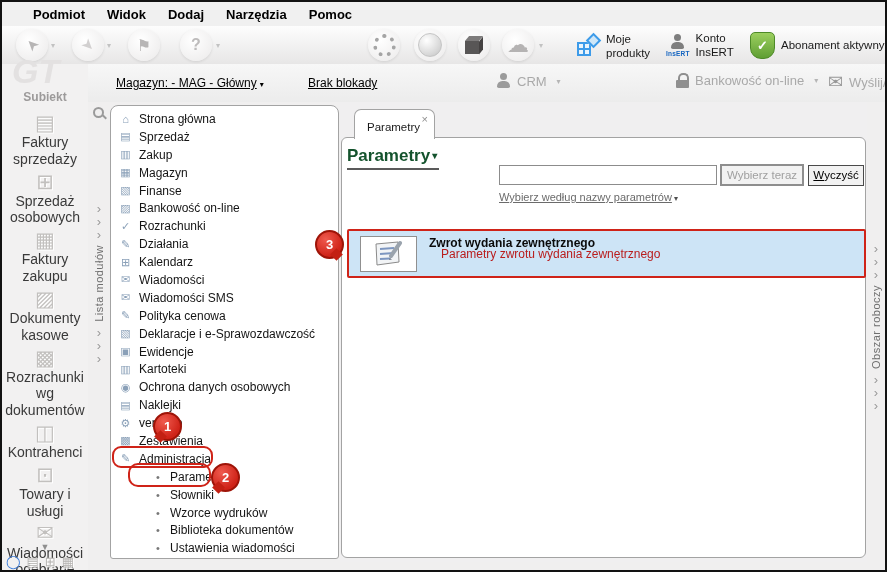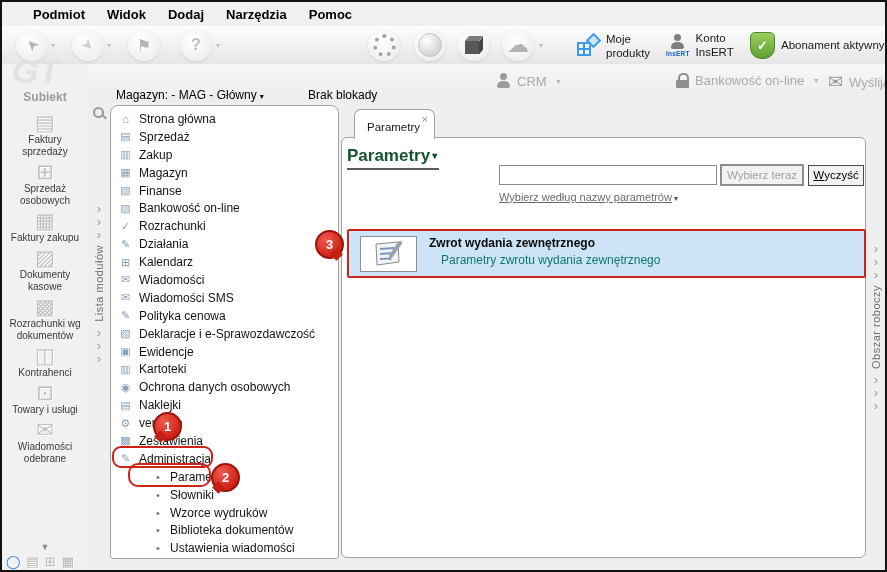--- a/index.html
+++ b/index.html
@@ -32,38 +32,38 @@
   .mpicon .dia{position:absolute;right:1px;top:1px;width:11px;height:11px;box-sizing:border-box;border:2px solid #3d9be9;background:#cfe7f8;transform:rotate(45deg);}
   .person{width:15px;height:16px;position:relative;display:inline-block;}
   .person::before{content:"";position:absolute;top:0;left:4px;width:7px;height:7px;border-radius:50%;background:#7e7e7e;}
   .person::after{content:"";position:absolute;bottom:1px;left:1px;width:13px;height:7px;border-radius:6px 6px 2px 2px;background:#7e7e7e;}
   .konto-ic{display:flex;flex-direction:column;align-items:center;gap:0;}
   .insert-cap{font-size:6.5px;font-weight:bold;color:#1565c0;letter-spacing:.2px;}
   .shield{width:25px;height:27px;box-sizing:border-box;background:linear-gradient(#9ccf5f,#5f9e33);border:1px solid #4e8a28;border-radius:5px 5px 11px 11px;display:flex;align-items:center;justify-content:center;color:#fff;font-weight:bold;font-size:13px;}
 
   
   .statusbar{position:absolute;left:86px;top:62px;right:0;height:38px;background:linear-gradient(#f7f7f7,#ececec);}
-  .slink{position:absolute;top:24px;font-size:12px;color:#000;cursor:pointer;}
+  .slink{position:absolute;top:12px;font-size:12px;color:#000;text-decoration:underline;cursor:pointer;}
   .scaret{font-size:8px;text-decoration:none;display:inline-block;margin-left:3px;}
   .sgray{position:absolute;top:9px;display:flex;align-items:center;gap:6px;color:#a9a9a9;font-size:13px;}
   .gcaret{font-size:8px;color:#b5b5b5;margin-left:4px;}
   .lock{width:13px;height:15px;position:relative;display:inline-block;}
   .lock::before{content:"";position:absolute;top:0;left:2px;width:7px;height:7px;border:2px solid #8f8f8f;border-bottom:none;border-radius:5px 5px 0 0;}
   .lock::after{content:"";position:absolute;bottom:0;left:0;width:13px;height:8px;background:#8f8f8f;border-radius:1px;}
   .person.gray::before,.person.gray::after{background:#9b9b9b;}
   .env-g{font-size:18px;color:#979797;line-height:1;}
 
   
   .sidebar{position:absolute;left:0;top:62px;width:86px;bottom:0;background:#f2f1f1;}
   .logo-gt{position:absolute;top:-12px;left:10px;font-size:34px;font-weight:bold;font-style:italic;color:#e3e1e1;}
   .logo-sub{position:absolute;top:26px;left:0;right:0;text-align:center;font-size:12px;font-weight:bold;color:#9c9a9a;}
   .sbitems{position:absolute;top:48px;left:0;right:0;display:flex;flex-direction:column;align-items:center;}
   .sbitem{display:flex;flex-direction:column;align-items:center;margin-bottom:3px;cursor:pointer;}
   .sbicon{font-size:21px;line-height:1.05;color:#c2c0be;text-shadow:1px 1px 0 #fff;}
-  .sblabel{font-size:10px;color:#3a3a3a;text-align:center;line-height:1.2;max-width:80px;}
+  .sblabel{font-size:14px;color:#3a3a3a;text-align:center;line-height:1.2;max-width:80px;}
   .sbmore{position:absolute;bottom:18px;left:0;right:0;text-align:center;font-size:9px;color:#8f8f8f;}
   .sbbottom{position:absolute;bottom:1px;left:4px;display:flex;gap:6px;align-items:center;}
   .sbbottom .bic{font-size:13px;color:#b5b3b1;text-shadow:1px 1px 0 #fff;}
   .sbbottom .bic.sel{color:#3d7edb;text-shadow:none;}
 
   
   .modstrip{position:absolute;left:86px;top:100px;width:22px;bottom:12px;display:flex;flex-direction:column;align-items:center;}
   .magnify{width:13px;height:13px;position:relative;margin-top:5px;}
   .magnify::before{content:"";position:absolute;top:0;left:0;width:7px;height:7px;border:2px solid #9a9a9a;border-radius:50%;}
   .magnify::after{content:"";position:absolute;left:9px;top:9px;width:5px;height:2px;background:#9a9a9a;transform:rotate(45deg);}
@@ -92,21 +92,21 @@
   .btn-clear{left:806px;top:163px;width:56px;height:21px;border:1px solid #4a4a4a;color:#000;line-height:19px;}
   .btn-clear .u{text-decoration:underline;}
   .filterlink{position:absolute;left:497px;top:189px;font-size:11px;color:#6b6b6b;cursor:pointer;}
   .filterlink .t{text-decoration:underline;}
   .filterlink .fc{font-size:8px;margin-left:2px;color:#4f4f4f;}
 
   
   .pitem{position:absolute;left:345px;top:227px;width:519px;height:49px;box-sizing:border-box;background:#cde4f6;border:2px solid #cf2318;border-radius:2px;cursor:pointer;z-index:6;}
   .pibox{position:absolute;left:11px;top:5px;width:57px;height:36px;box-sizing:border-box;background:#fff;border:1px solid #909090;display:flex;align-items:center;justify-content:center;}
   .pititle{position:absolute;left:80px;top:5px;font-size:12px;font-weight:bold;color:#0a0a0a;}
-  .pisub{position:absolute;left:92px;top:22px;font-size:12px;color:#0f766e;text-align:right;}
+  .pisub{position:absolute;left:92px;top:16px;font-size:12px;color:#b91c1c;text-align:right;}
 
   
   .rstrip{position:absolute;left:865px;top:100px;width:18px;bottom:12px;display:flex;flex-direction:column;align-items:center;}
   .rstrip .sp1{height:140px;}
 
   
   .ann-box{position:absolute;border:2px solid #cf2318;border-radius:9px;z-index:20;pointer-events:none;}
   .ab-adm{left:110px;top:444px;width:97px;height:18px;}
   .ab-par{left:126px;top:461px;width:79px;height:20px;border-radius:10px;}
   .badge{position:absolute;width:29px;height:29px;border-radius:50%;background:radial-gradient(circle at 35% 30%,#ef5a4e,#cf2318 70%);border:2px solid #9e1408;box-sizing:border-box;color:#fff;font-size:13px;font-weight:bold;display:flex;align-items:center;justify-content:center;z-index:30;}

